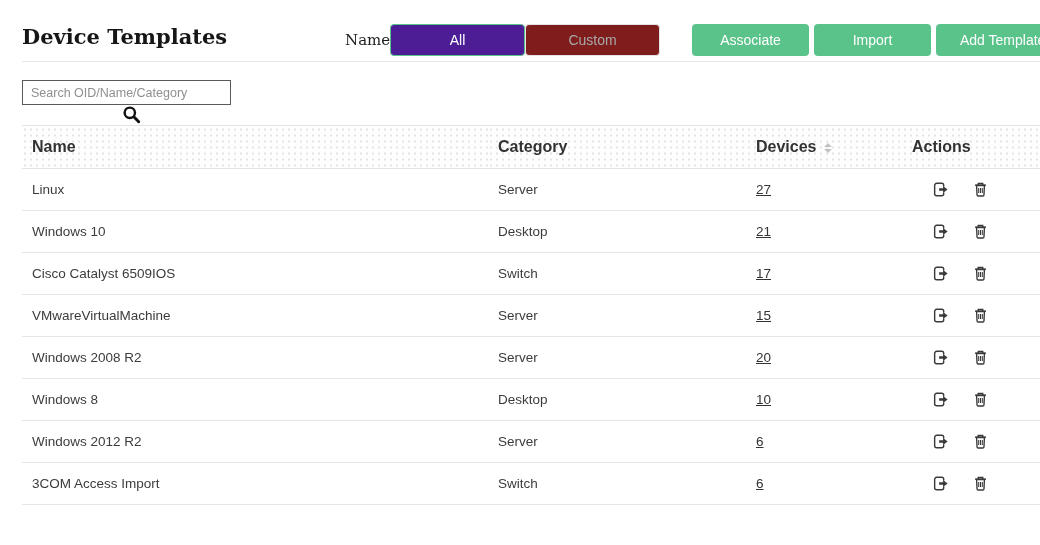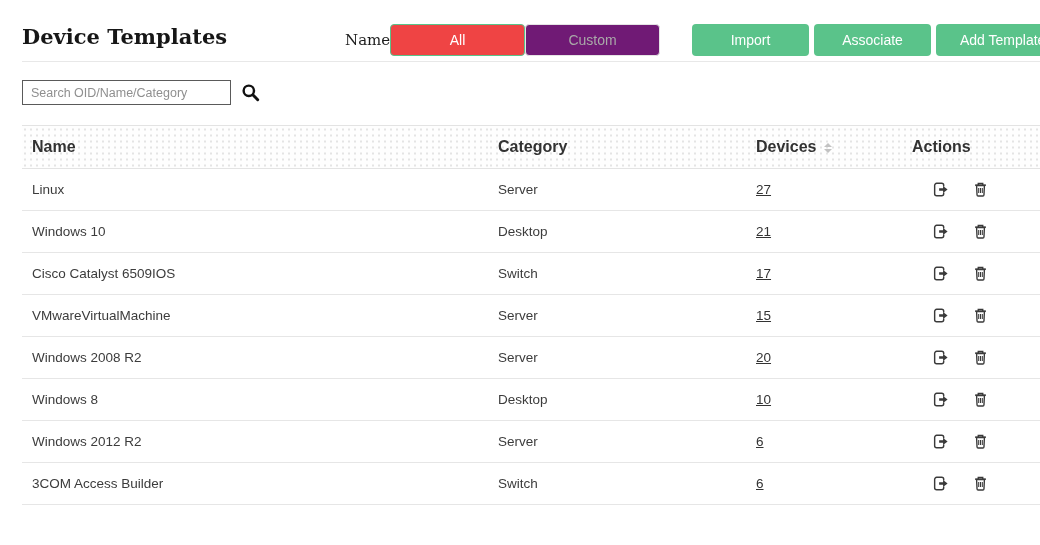--- a/index.html
+++ b/index.html
@@ -15,32 +15,32 @@
   .show-label {
     position:absolute; left:345px; top:31px;
     font-family:"DejaVu Serif", serif; font-size:15px; color:#1c1c1c;
   }
   .segmented { position:absolute; left:390px; top:24px; display:flex; }
   .seg-btn {
     width:135px; height:32px; font-size:14px; line-height:30px; text-align:center;
     border:1px solid transparent; border-radius:4px; cursor:pointer;
     font-family:"Liberation Sans", sans-serif;
   }
-  .seg-btn.active { background:#ef4444; color:#fff; border-color:#5ac38a; }
-  .seg-btn.inactive { background:#701a75; color:#a9a9a9; border-color:#e4e4e4; }
+  .seg-btn.active { background:#4c1d95; color:#fff; border-color:#5ac38a; }
+  .seg-btn.inactive { background:#7f1d1d; color:#a9a9a9; border-color:#e4e4e4; }
   .action-buttons { position:absolute; left:692px; top:24px; display:flex; gap:5px; }
   .btn-green {
     height:32px; padding:0 24px; min-width:117px; background:#5ac38a; color:#fff;
     font-size:14px; line-height:32px; text-align:center; border:none; border-radius:4px;
     cursor:pointer; white-space:nowrap; font-family:"Liberation Sans", sans-serif;
   }
   .top-divider { position:absolute; top:61px; left:22px; right:0; height:1px; background:#e8e8e8; }
 
   
-  .search-row { position:absolute; top:80px; left:22px; display:flex; align-items:center; }
+  .search-row { position:absolute; top:80px; left:22px; display:flex; align-items:center;flex-direction:column; }
   .search-input {
     width:209px; height:25px; border:1px solid #5a5a5a; border-radius:0;
     font-size:12.5px; padding:0 8px; color:#333; outline:none;
     font-family:"Liberation Sans", sans-serif;
   }
   .search-input::placeholder { color:#8f8f8f; }
   .search-icon-btn { background:none; border:none; margin-left:10px; cursor:pointer; display:flex; align-items:center; }
 
   
   .tpl-table {
@@ -74,22 +74,22 @@
 <body>
 
 <div class="topbar">
   <h1 class="page-title">Device Templates</h1>
   <span class="show-label">Name</span>
   <div class="segmented">
     <button class="seg-btn active">All</button>
     <button class="seg-btn inactive">Custom</button>
   </div>
   <div class="action-buttons">
+    <button class="btn-green">Associate</button>
     <button class="btn-green">Import</button>
-    <button class="btn-green">Associate</button>
     <button class="btn-green">Add Template</button>
   </div>
 </div>
 <div class="top-divider"></div>
 
 <div class="search-row">
   <input class="search-input" type="text" placeholder="Search OID/Name/Category" style="">
   <button class="search-icon-btn">
     <span style="display:flex;">
       <svg width="19" height="19" viewBox="0 0 18 18">
@@ -290,21 +290,21 @@
           <path d="M2.8 3.9h10.4" fill="none" stroke="currentColor" stroke-width="1.3"></path>
           <path d="M5.9 3.8V2.3h4.2v1.5" fill="none" stroke="currentColor" stroke-width="1.3"></path>
           <path d="M4.3 4.2h7.4l-.45 9a1 1 0 0 1-1 .9H5.75a1 1 0 0 1-1-.9z" fill="none" stroke="currentColor" stroke-width="1.3"></path>
           <path d="M6.3 6.6v4.8M8 6.6v4.8M9.7 6.6v4.8" fill="none" stroke="currentColor" stroke-width="1"></path>
         </svg>
       </button>
     </td>
   </tr>
 
   <tr>
-    <td>3COM Access Builder</td>
+    <td>3COM Access Import</td>
     <td>Switch</td>
     <td>
       <a class="devices-link">6</a>
     </td>
     <td class="actions-cell">
       <button class="icon-btn">
         <svg width="17" height="17" viewBox="0 0 16 16">
           <path d="M11 5.2V4.1a1.9 1.9 0 0 0-1.9-1.9H4.4A1.9 1.9 0 0 0 2.5 4.1v7.8a1.9 1.9 0 0 0 1.9 1.9h4.7a1.9 1.9 0 0 0 1.9-1.9v-1.1" fill="none" stroke="currentColor" stroke-width="1.35"></path>
           <path d="M6.7 6.9h3.7V4.7L14.7 8l-4.3 3.3V9.1H6.7z" fill="currentColor"></path>
         </svg>

